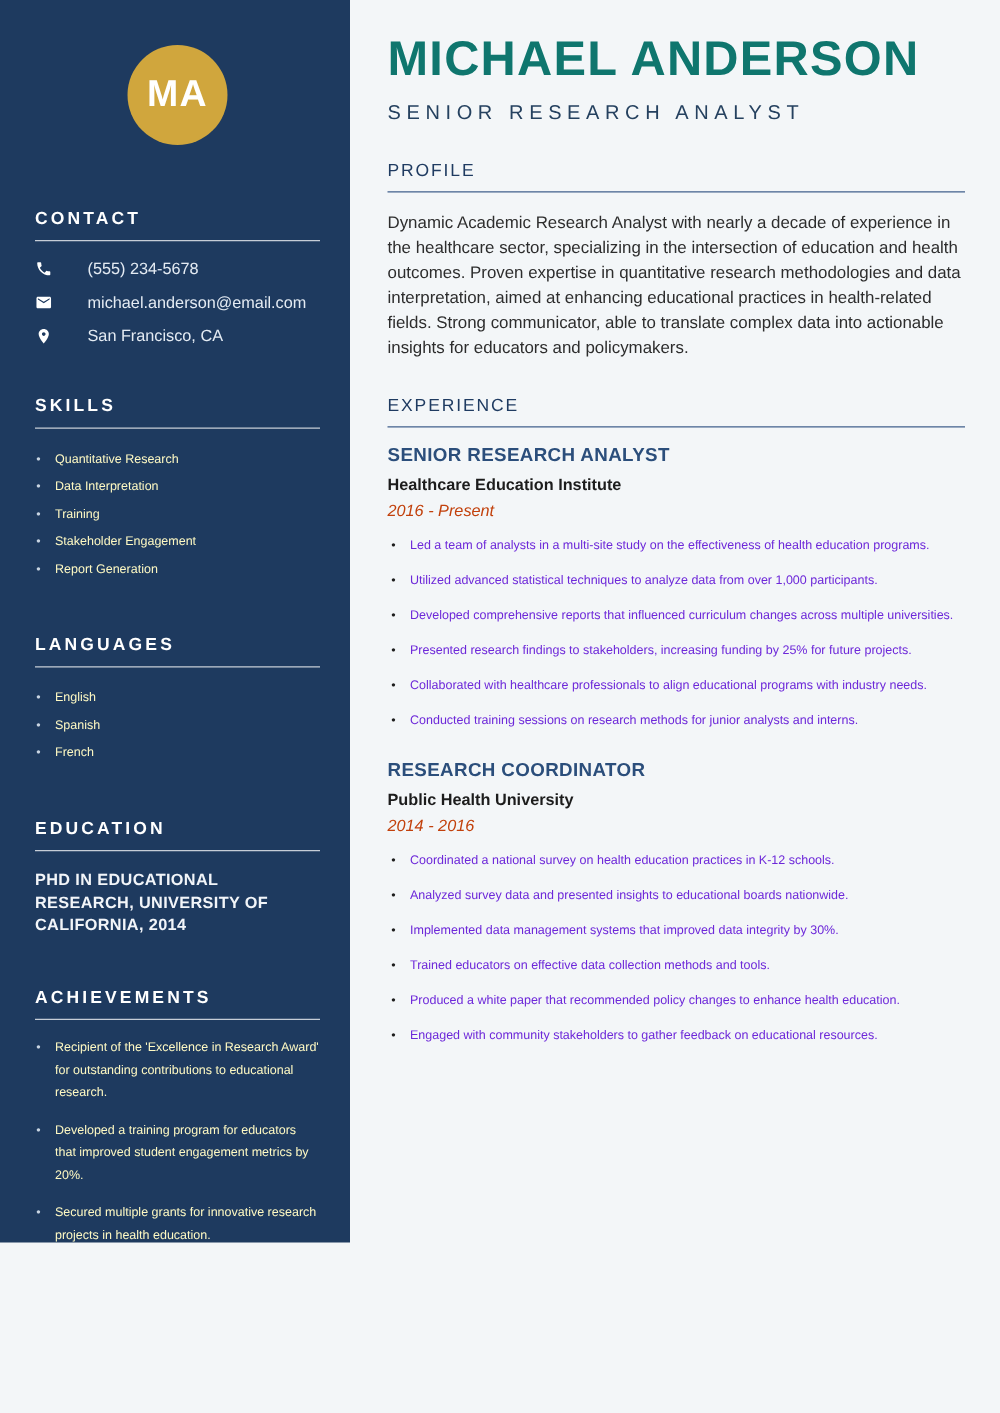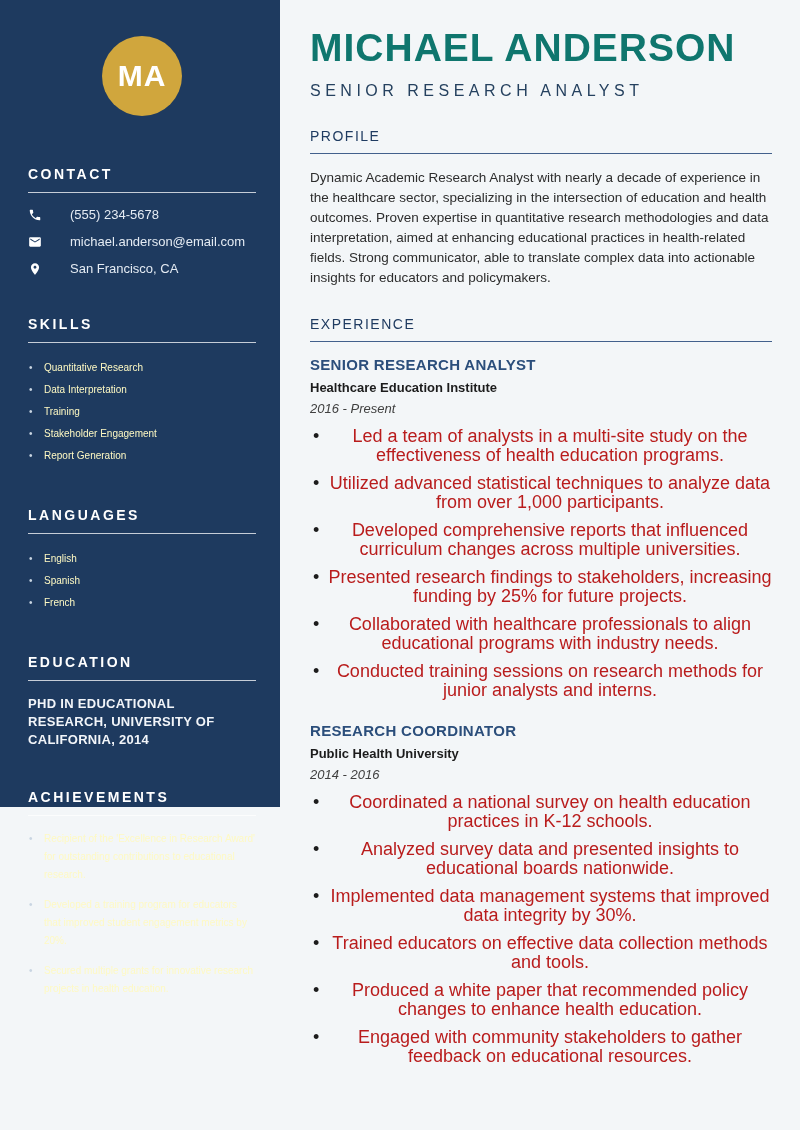--- a/index.html
+++ b/index.html
@@ -6,21 +6,21 @@
   html,body { width:800px; height:1130px; }
   body {
     font-family:"Liberation Sans", sans-serif;
     display:flex;
     background:#f3f6f8;
     overflow:hidden;
   }
 
   
   .sidebar {
-    width:280px; min-width:280px; height:807px;
+    width:280px; min-width:280px; height:994px;
     background:#1e3a5f;
     color:#dde6ef;
     padding:36px 24px 30px 28px;
   }
   .avatar {
     width:80px; height:80px; border-radius:50%;
     background:#d0a63d;
     display:flex; align-items:center; justify-content:center;
     margin:0 auto;
   }
@@ -77,28 +77,27 @@
   }
   .job { margin-top:8px; }
   .job + .job { margin-top:22px; }
   .job-title {
     font-size:15px; font-weight:bold; color:#2b4e7b; letter-spacing:0.3px;
   }
   .company {
     font-size:13px; font-weight:bold; color:#1c1c1c; margin-top:7px;
   }
   .dates {
-    font-size:13px; font-style:italic; color:#404040; margin-top:6px;
+    font-size:13px; font-style:italic; color:#c2410c; margin-top:6px;
   }
   .bullets { list-style:none; margin-top:11px; }
   .bullets li {
     position:relative; padding-left:18px;
-    font-size:18px; line-height:19px; color:#b91c1c;
+    font-size:10px; line-height:19px; color:#6d28d9;
     margin-bottom:9px;
-    text-align:center;
   }
   .bullets li::before {
     content:"•"; position:absolute; left:3px; color:#1c1c1c;
   }
 </style>
 </head>
 <body>
 
 <aside class="sidebar">
   <div class="avatar">

